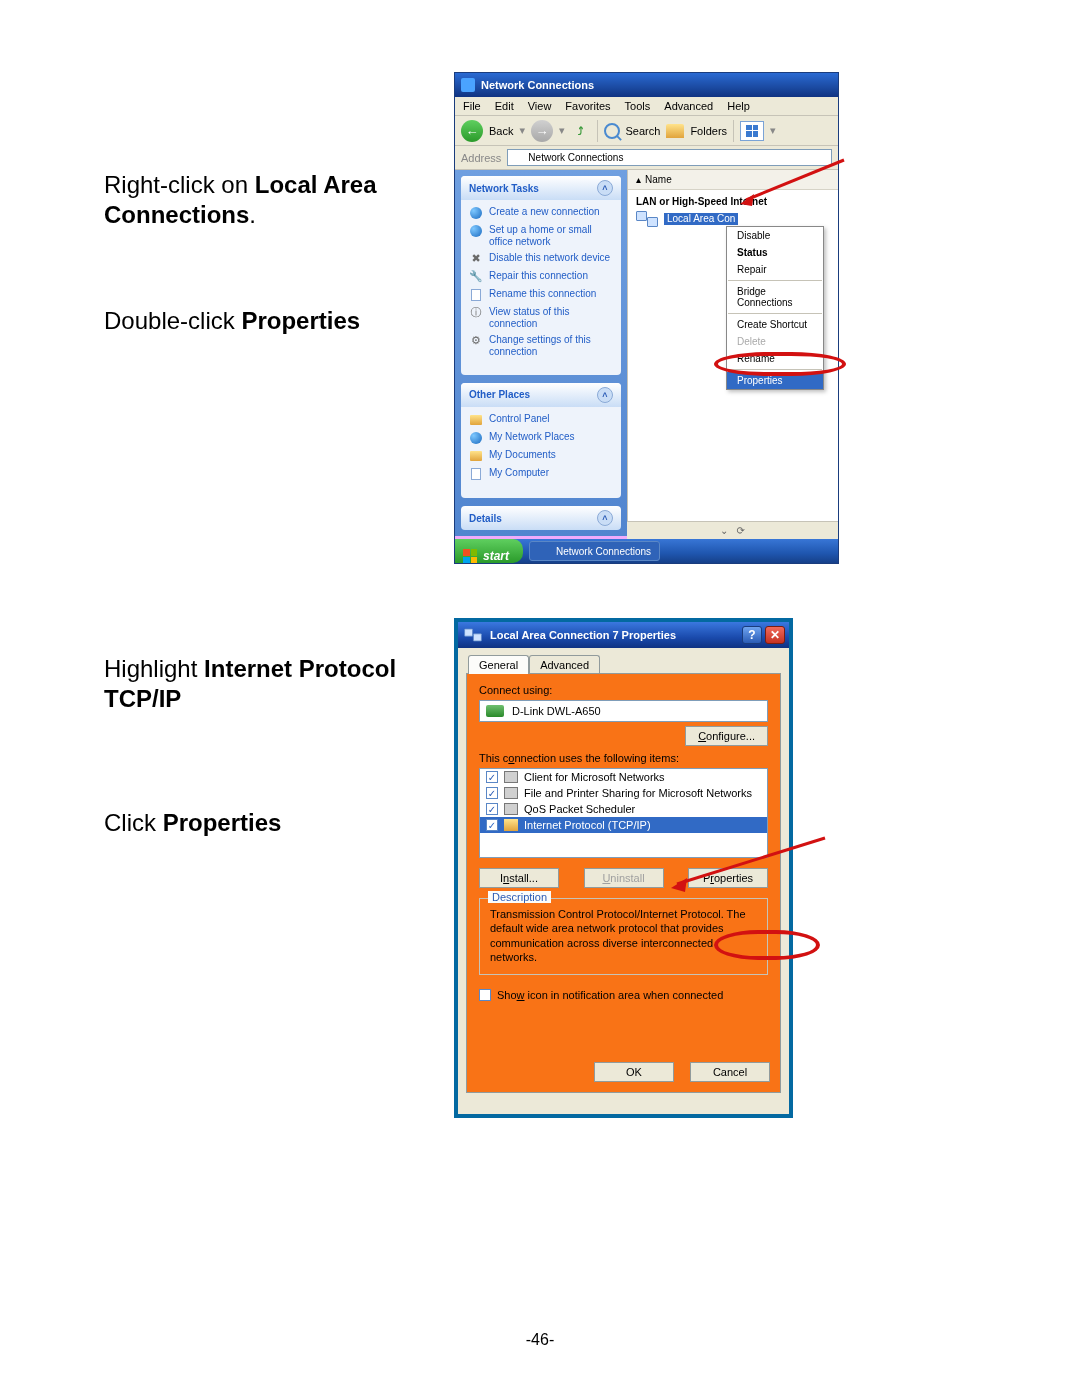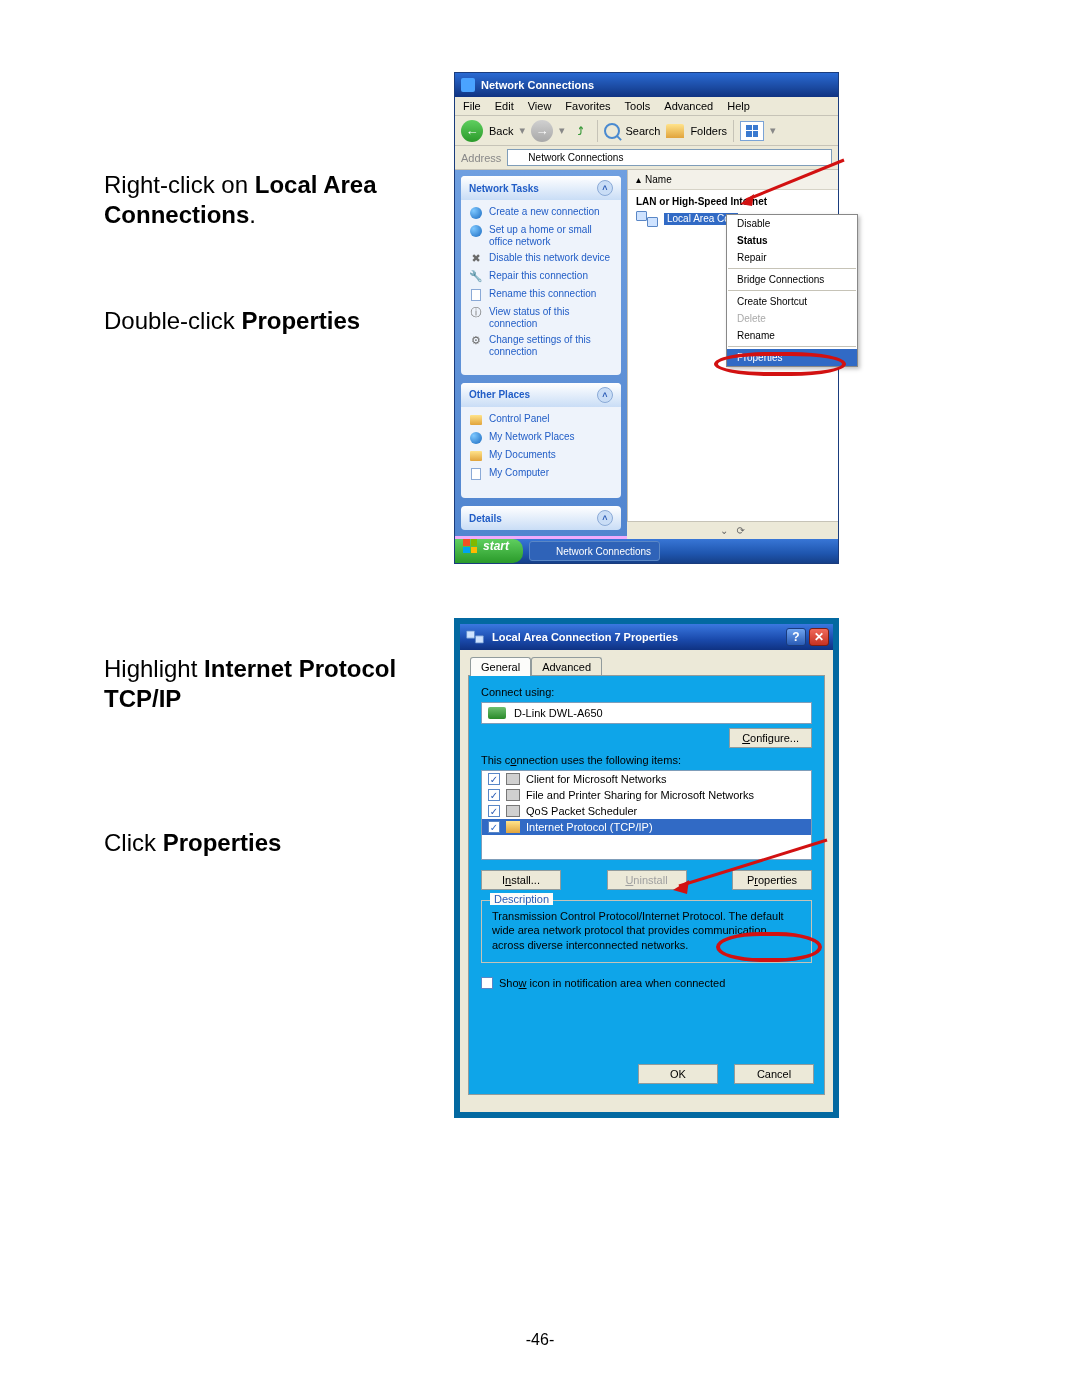--- a/index.html
+++ b/index.html
@@ -88,57 +88,57 @@
   .win1 .cat{padding:6px 8px 2px;font-size:10px;font-weight:700;}
   .win1 .net-item{display:flex;align-items:center;gap:6px;padding:2px 8px;font-size:10px;}
   .win1 .net-item .sel{background:#316ac5;color:#fff;padding:0 3px 1px;}
   .net-icn{width:22px;height:16px;position:relative;}
   .net-icn::before,.net-icn::after{content:"";position:absolute;width:9px;height:8px;background:#cfe3ff;border:1px solid #5a87c6;border-radius:1px;}
   .net-icn::before{left:0;top:0;}
   .net-icn::after{right:0;bottom:0;}
 
   
   .ctx{
-    position:absolute;left:98px;top:44px;width:132px;background:#fff;border:1px solid #888;
+    position:absolute;left:98px;top:56px;width:98px;background:#fff;border:1px solid #888;
     box-shadow:2px 2px 4px rgba(0,0,0,.25);font-size:10px;z-index:5;
   }
   .ctx .ci{padding:3px 10px;color:#000;}
   .ctx .ci.dis{color:#a9a9a9;}
   .ctx .ci.sel{background:#316ac5;color:#fff;}
   .ctx hr{border:none;border-top:1px solid #c6c3b7;margin:2px 1px;}
   .red-ring{position:absolute;border:4px solid #d21111;border-radius:50%/60%;z-index:6;}
   .red-arrow{position:absolute;z-index:6;}
   .win1 .refresh-bar{position:absolute;left:172px;right:0;bottom:24px;height:18px;background:#ece9d8;border-top:1px solid #c6c3b7;display:flex;align-items:center;justify-content:center;gap:8px;font-size:10px;color:#666;}
   .win1 .taskbar{position:absolute;left:0;right:0;bottom:0;height:24px;background:linear-gradient(#3876d6,#1f56af 60%,#164089);display:flex;align-items:center;}
-  .win1 .startbtn{height:24px;padding:0 14px 0 8px;background:linear-gradient(#5fcf5f,#2a9a2a);color:#fff;font-style:italic;font-weight:700;display:flex;align-items:flex-start;gap:6px;border-radius:0 10px 10px 0;font-size:12px;}
+  .win1 .startbtn{height:24px;padding:0 14px 0 8px;background:linear-gradient(#5fcf5f,#2a9a2a);color:#fff;font-style:italic;font-weight:700;display:flex;align-items:flex-end;gap:6px;border-radius:0 10px 10px 0;font-size:12px;}
   .win1 .startbtn .flag{width:14px;height:14px;display:grid;grid-template-columns:1fr 1fr;grid-template-rows:1fr 1fr;gap:1px;}
   .win1 .startbtn .flag span:nth-child(1){background:#f25022;}
   .win1 .startbtn .flag span:nth-child(2){background:#7fba00;}
   .win1 .startbtn .flag span:nth-child(3){background:#00a4ef;}
   .win1 .startbtn .flag span:nth-child(4){background:#ffb900;}
   .win1 .taskbtn{margin-left:6px;height:20px;padding:0 8px;background:#2f63b8;border:1px solid #5a87c6;border-radius:3px;color:#fff;display:flex;align-items:center;gap:6px;font-size:10px;}
 
   
   .win2{
-    position:absolute;left:454px;top:618px;width:385px;height:500px;
-    background:#ece9d8;border:6px solid #0369a1;
+    position:absolute;left:454px;top:618px;width:339px;height:500px;
+    background:#ece9d8;border:4px solid #0369a1;
     font-family: Tahoma, Arial, sans-serif; font-size:11px;
   }
   .win2 .titlebar{
     height:26px;background:linear-gradient(#3a78e0,#1a4aac 60%,#0f3282);color:#fff;
     display:flex;align-items:center;justify-content:space-between;padding:0 4px;font-weight:700;
   }
   .win2 .titlebar .left{display:flex;align-items:center;gap:6px;}
   .tbtn{width:20px;height:18px;border-radius:3px;display:flex;align-items:center;justify-content:center;font-weight:700;font-size:12px;color:#fff;}
   .help-btn{background:linear-gradient(#6ea3f0,#2a5bb5);border:1px solid #1a3c7d;}
   .close-btn{background:linear-gradient(#f06a5b,#c63222);border:1px solid #7a1d12;}
   .win2 .tabs{display:flex;gap:0;margin:6px 0 0 10px;}
   .win2 .tab{padding:3px 10px;border:1px solid #919b9c;border-bottom:none;background:#ece9d8;border-radius:3px 3px 0 0;position:relative;top:1px;}
   .win2 .tab.active{background:#fcfcfa;z-index:2;}
-  .win2 .tabpane{margin:0 8px 8px;border:1px solid #919b9c;background:#0ea5e9;padding:10px 12px 12px;min-height:420px;position:relative;}
+  .win2 .tabpane{margin:0 8px 8px;border:1px solid #919b9c;background:#f97316;padding:10px 12px 12px;min-height:420px;position:relative;}
   .label{display:block;margin-bottom:4px;}
   .u{text-decoration:underline;}
   .field{border:1px solid #7f9db9;background:#fff;height:22px;display:flex;align-items:center;gap:8px;padding:0 6px;}
   .nic-icn{width:18px;height:12px;background:linear-gradient(#6fbf6f,#2a8a2a);border-radius:2px;}
   .btn{border:1px solid #919b9c;background:#ece9d8;padding:3px 12px;font-size:11px;min-width:80px;text-align:center;}
   .btn.dis{color:#a0a0a0;}
   .listbox{border:1px solid #7f9db9;background:#fff;height:90px;overflow:hidden;}
   .listbox .row{display:flex;align-items:center;gap:6px;padding:2px 6px;}
   .listbox .row.sel{background:#316ac5;color:#fff;}
   .chk{width:12px;height:12px;border:1px solid #5a87c6;background:#fff;display:flex;align-items:center;justify-content:center;font-size:10px;color:#2a5bb5;}
@@ -159,21 +159,21 @@
 
 <div class="instr" style="top:170px;">
   <span>Right-click on </span><b>Local Area Connections</b><span>.</span>
 </div>
 <div class="instr" style="top:306px;">
   <span>Double-click </span><b>Properties</b>
 </div>
 <div class="instr" style="top:654px;">
   <span>Highlight </span><b>Internet Protocol TCP/IP</b>
 </div>
-<div class="instr" style="top:828px;">
+<div class="instr" style="top:808px;">
   <span>Click </span><b>Properties</b>
 </div>
 
 <div class="win1">
   <div class="titlebar">
     <span class="ticon"></span>
     <span>Network Connections</span>
   </div>
   <div class="menubar">
     <span>File</span>

